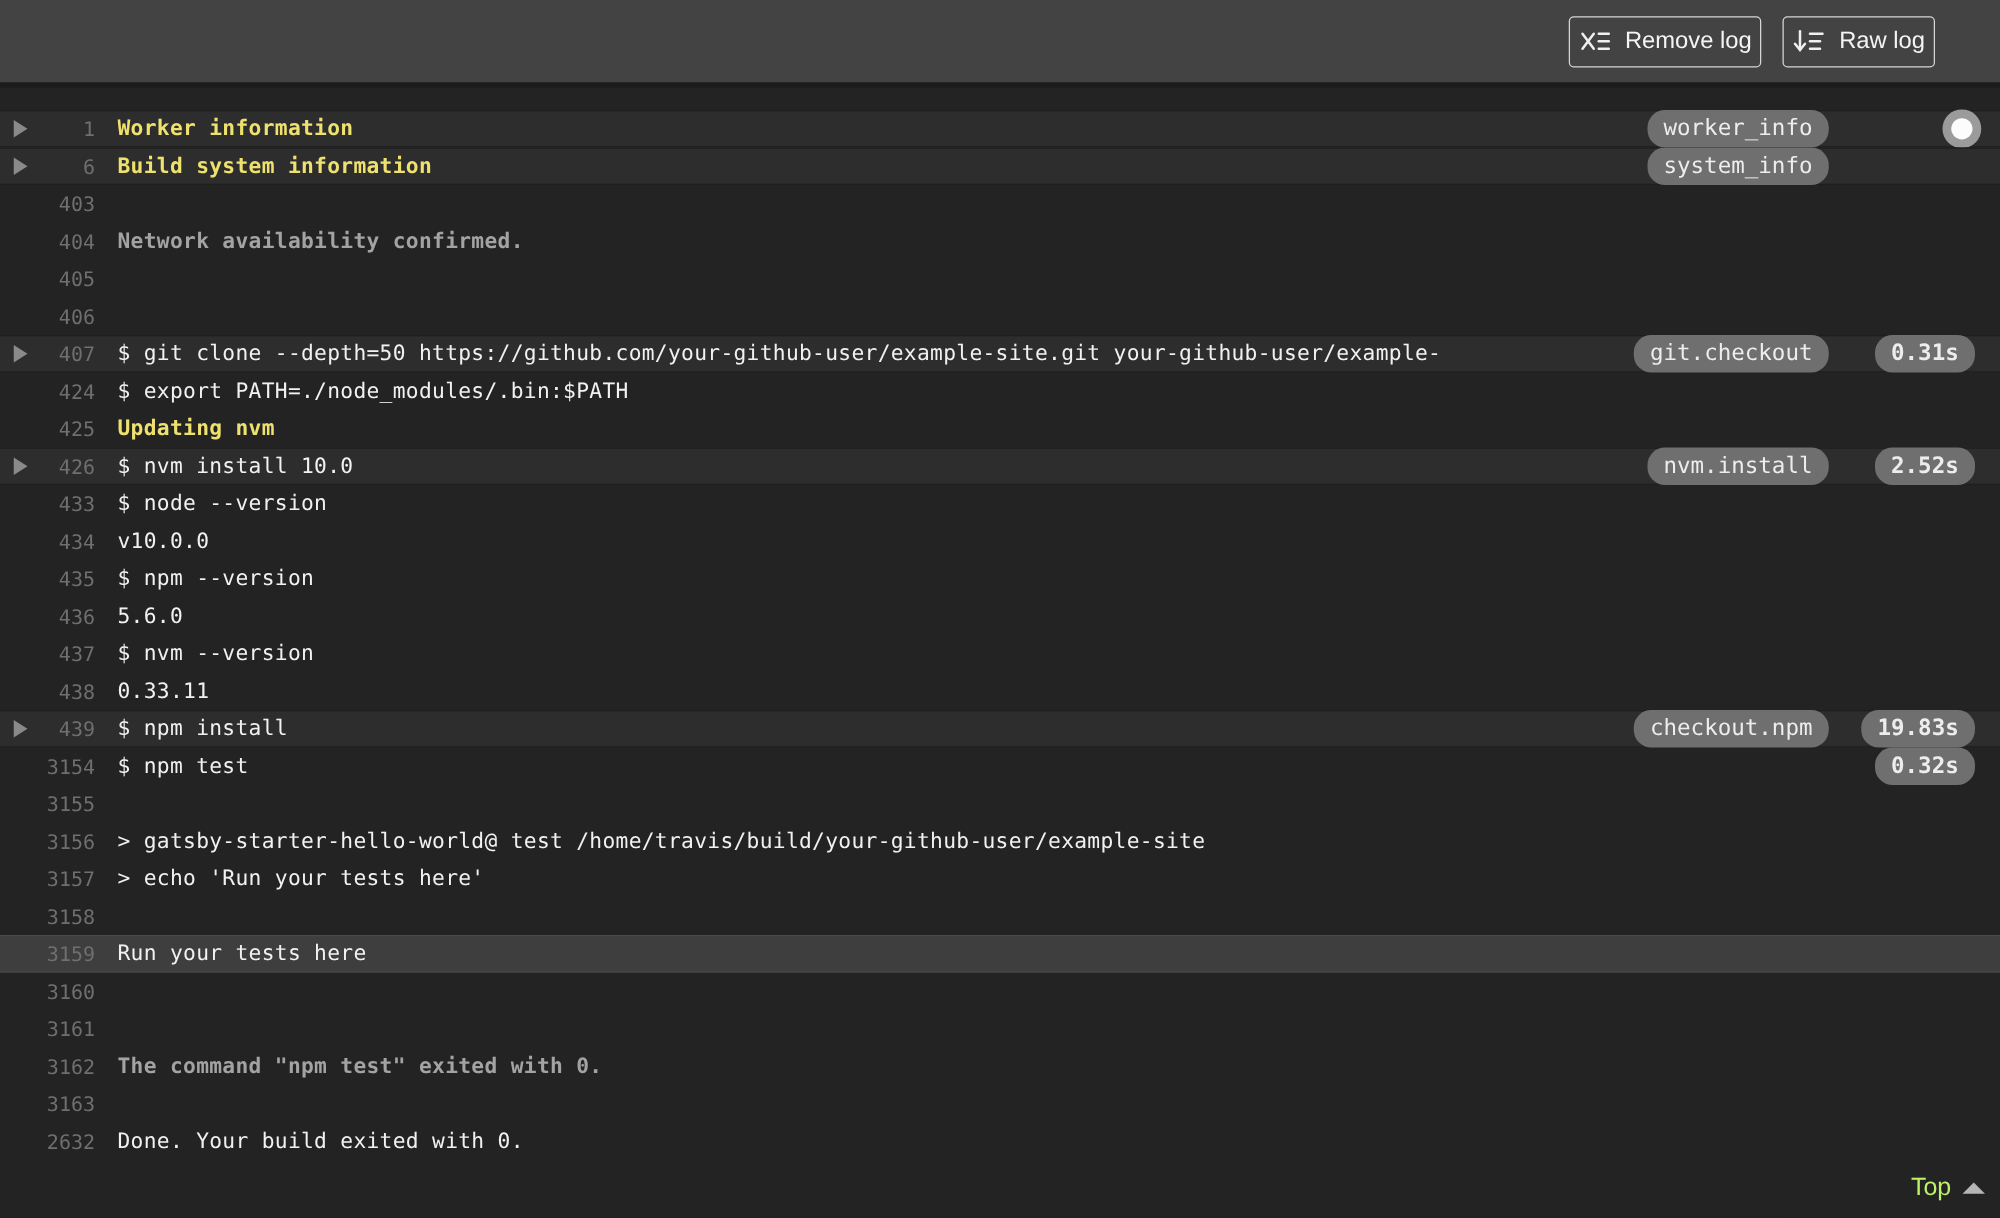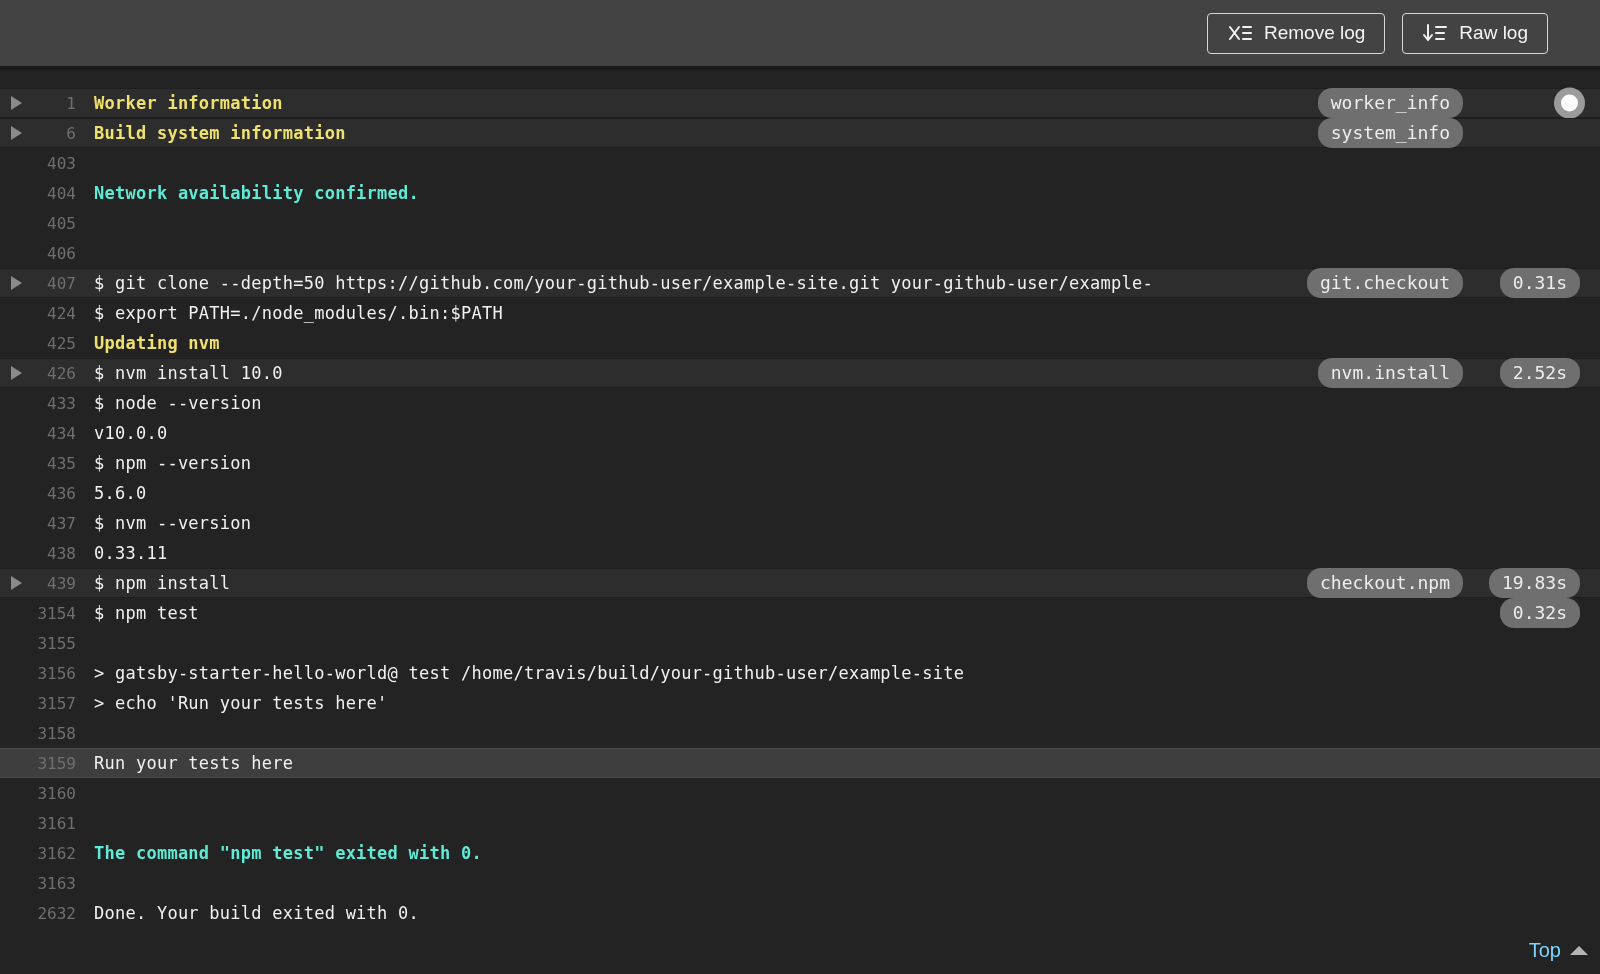--- a/index.html
+++ b/index.html
@@ -19,21 +19,21 @@
     justify-content: flex-end;
     align-items: center;
     gap: 17px;
     padding-right: 52px;
   }
   .toolbar-btn {
     display: flex;
     align-items: center;
     gap: 11px;
     height: 41px;
-    padding: 0 19px;
+    padding: 0 7px;
     background: transparent;
     border: 1px solid #d6d6d6;
     border-radius: 4px;
     color: #f4f4f4;
     font-size: 19px;
     font-family: "Liberation Sans", sans-serif;
     cursor: pointer;
     white-space: nowrap;
   }
   .toolbar-btn svg { display: block; }
@@ -85,37 +85,37 @@
   .text {
     margin-left: 18px;
     color: #f1f1f1;
     font-size: 17px;
     font-weight: 500;
     letter-spacing: 0.25px;
     white-space: pre;
     overflow: hidden;
   }
   .text.yellow { color: #efe16e; font-weight: 700; }
-  .text.green  { color: #5eead4; font-weight: 700; }
+  .text.green  { color: #a3a3a3; font-weight: 700; }
 
   .pill {
     position: absolute;
     top: 50%;
     transform: translateY(-50%);
     background: #6f6f6f;
     color: #ededed;
     font-size: 18px;
     line-height: 1;
     padding: 6px 13px;
     border-radius: 14px;
     font-family: "DejaVu Sans Mono", monospace;
     white-space: nowrap;
   }
   .pill.tag { right: 137px; }
-  .pill.dur { right: 20px; }
+  .pill.dur { right: 20px; font-weight: bold; }
 
   .follow-btn {
     position: absolute;
     right: 15px;
     top: 50%;
     transform: translateY(-50%);
     width: 31px; height: 31px;
     border-radius: 50%;
     background: #9b9b9b;
     display: flex;
@@ -130,21 +130,21 @@
   }
 
   
   .top-link {
     position: absolute;
     right: 12px;
     bottom: 12px;
     display: flex;
     align-items: center;
     gap: 9px;
-    color: #7dd3fc;
+    color: #bef264;
     font-size: 20px;
     cursor: pointer;
   }
   .top-link .tri {
     width: 0; height: 0;
     border-bottom: 9px solid #b5b5b5;
     border-left: 9px solid transparent;
     border-right: 9px solid transparent;
   }
 </style>

